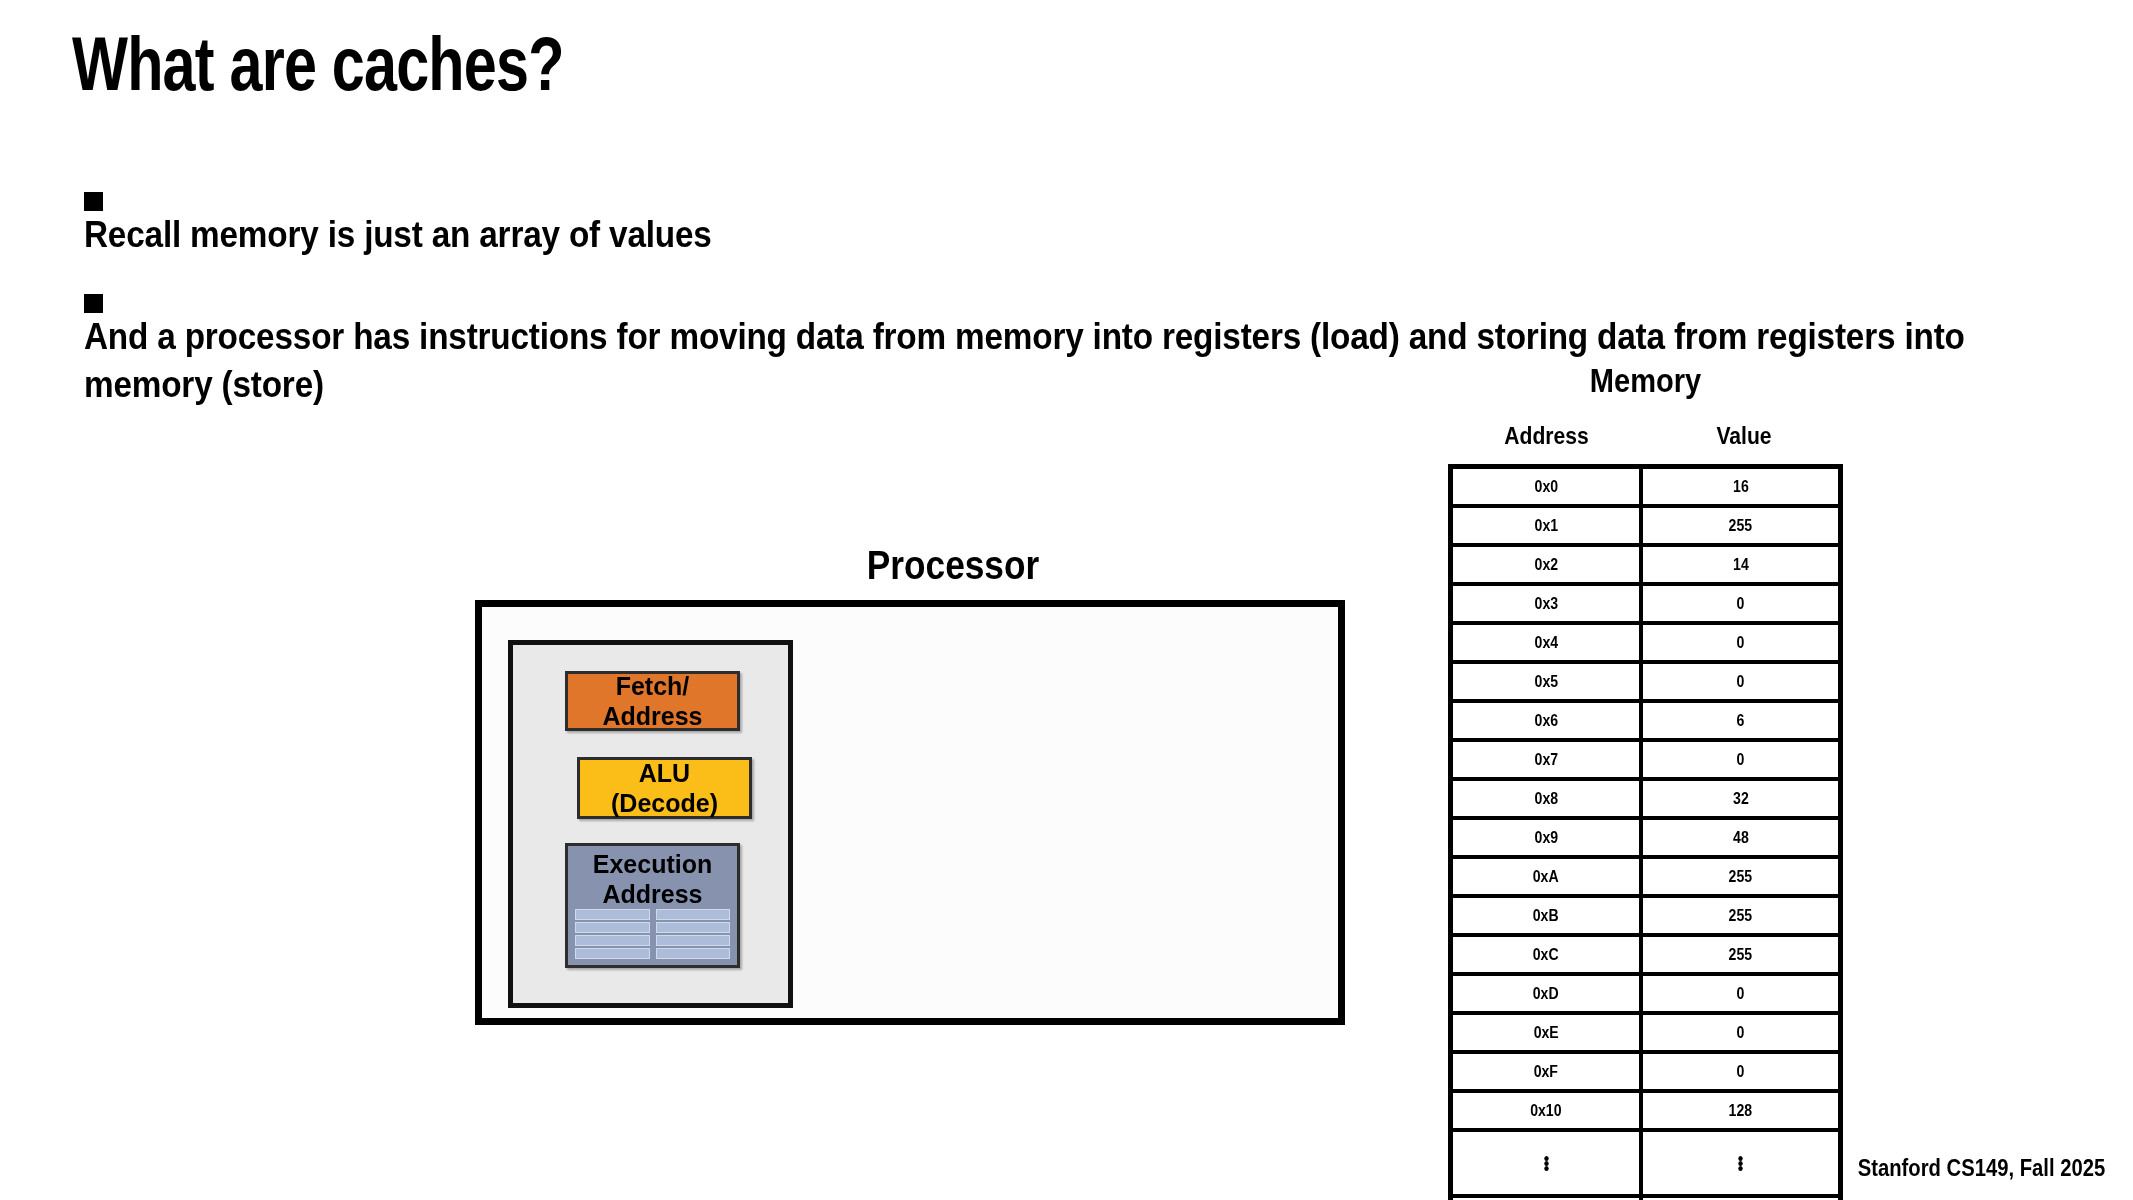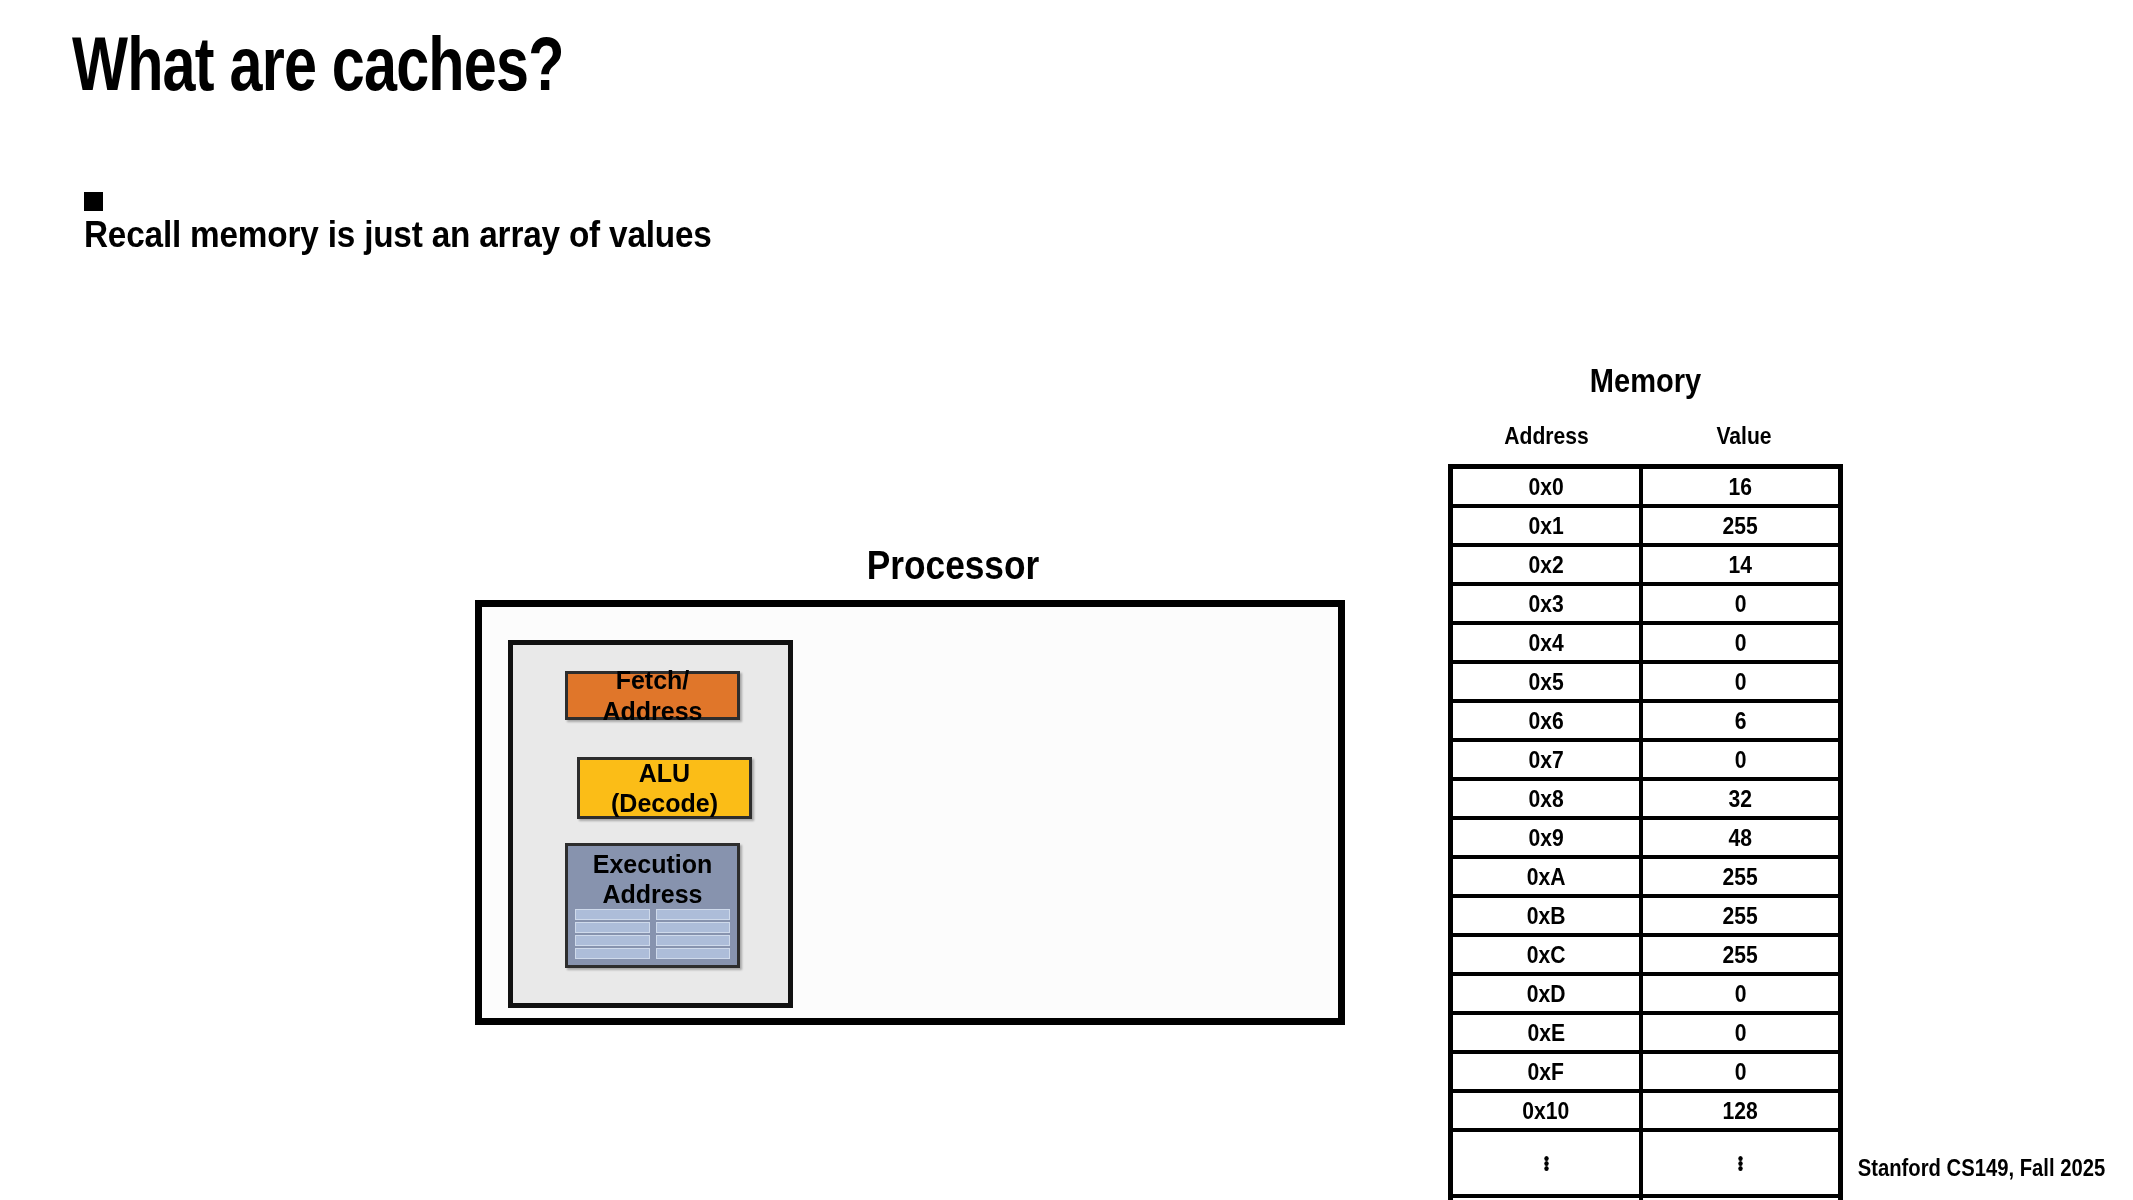--- a/index.html
+++ b/index.html
@@ -105,21 +105,21 @@
     align-items: center;
     justify-content: center;
     font-weight: bold;
     font-size: 25px;
     line-height: 1.22;
     text-align: center;
     box-shadow: 2px 2px 2px rgba(0,0,0,0.28);
   }
   #fetch-decode-unit {
     top: 26px;
-    height: 49px;
+    height: 60px;
     background: #e0762a;
   }
   #alu-unit {
     top: 112px;
     height: 62px;
     background: #fbbd17;
     margin-left: 12px;
   }
   #exec-context-unit {
     top: 198px;
@@ -193,21 +193,21 @@
     display: flex;
     border-bottom: 4px solid #000000;
     height: 35px;
   }
   .mem-row:last-child { border-bottom: none; }
   .mem-row.ellipsis-row { height: 62px; }
   .mem-addr, .mem-val {
     display: flex;
     align-items: center;
     justify-content: center;
-    font-size: 24px;
+    font-size: 16px;
     font-weight: bold;
     box-sizing: border-box;
   }
   .mem-addr {
     flex: 0 0 190px;
     border-right: 4px solid #000000;
   }
   .mem-val {
     flex: 1 1 auto;
   }
@@ -241,20 +241,24 @@
 </head>
 <body>
 
 <div id="slide-title">What are caches?</div>
 
 <div id="bullet-list">
   <div class="bullet-row">
     <span class="bullet-marker"></span>
     <span class="bullet-text">Recall memory is just an array of values</span>
   </div>
+  <div class="bullet-row">
+    <span class="bullet-marker"></span>
+    <span class="bullet-text">And a processor has instructions for moving data from memory into registers (load) and storing data from registers into memory (store)</span>
+  </div>
 </div>
 
 <div id="processor-label">Processor</div>
 
 <div id="processor-outer">
   <div id="processor-core">
 
     <div class="unit-box" id="fetch-decode-unit">
       <span>Fetch/</span>
       <span>Address</span>

